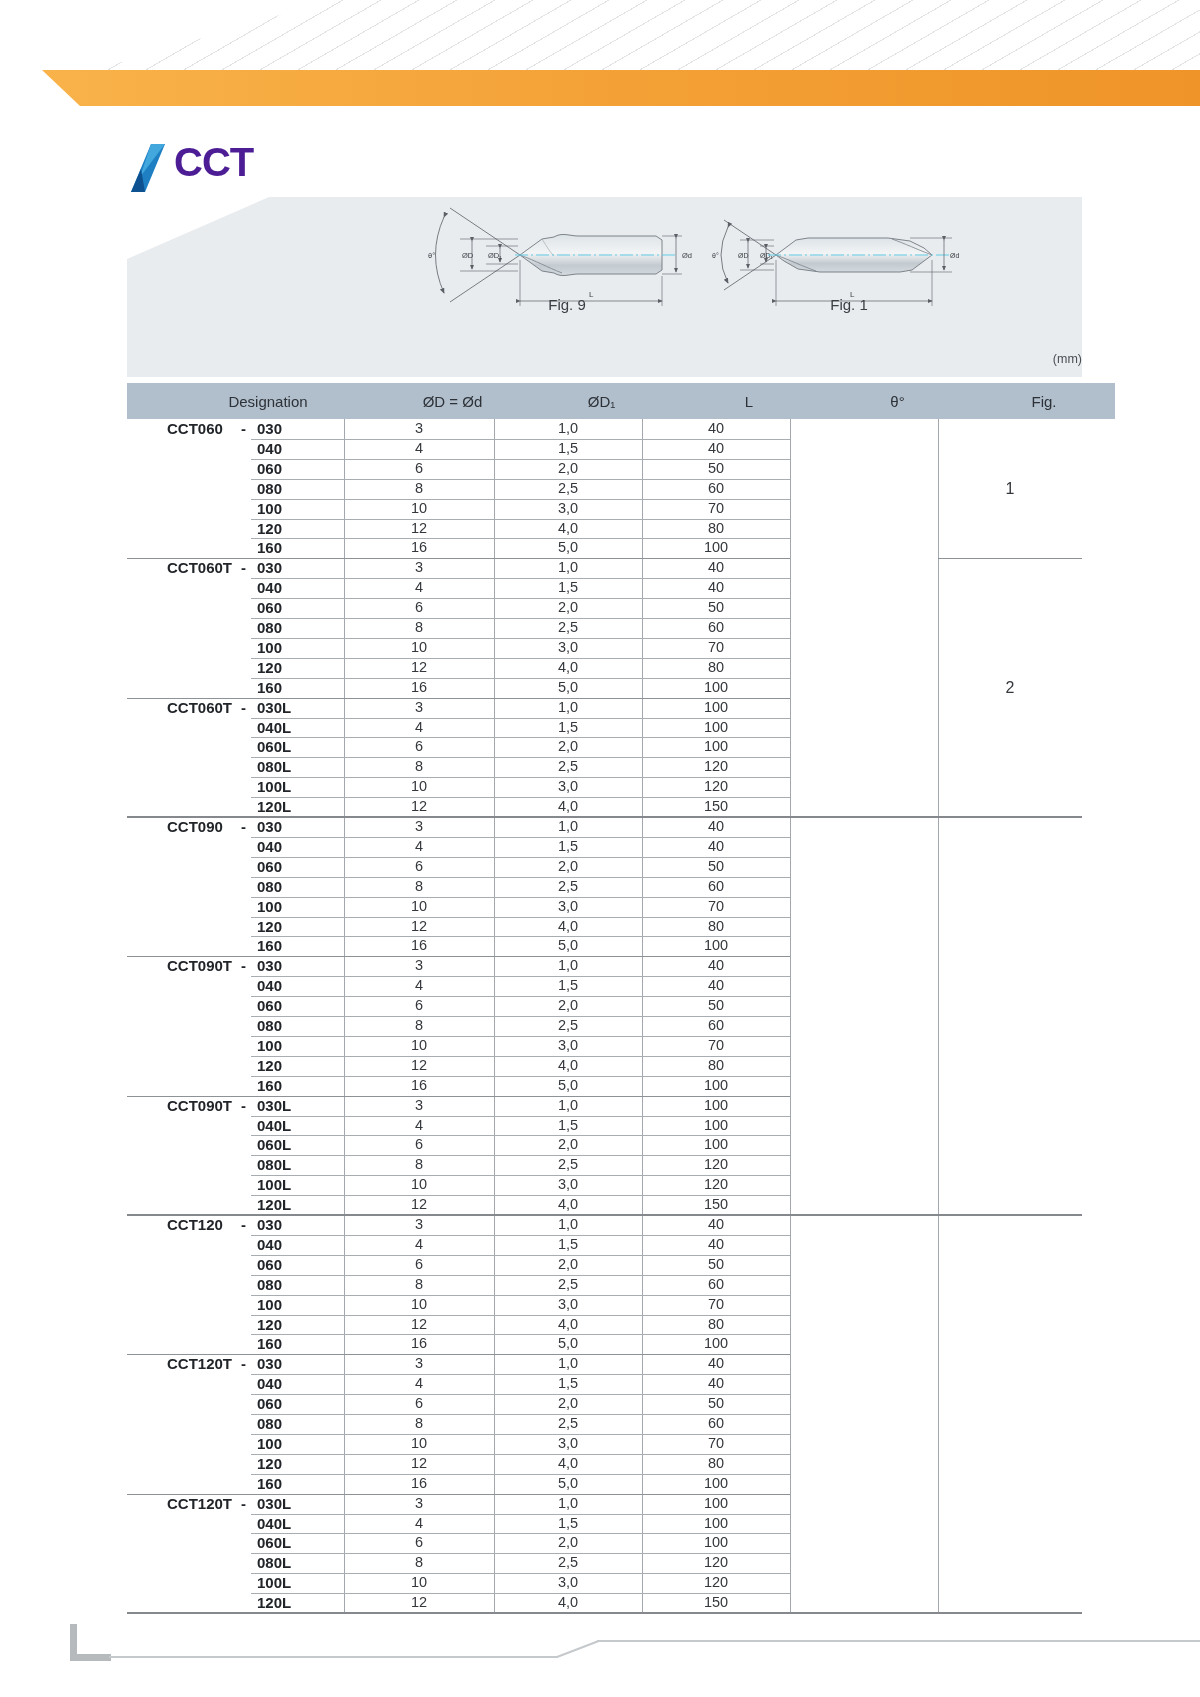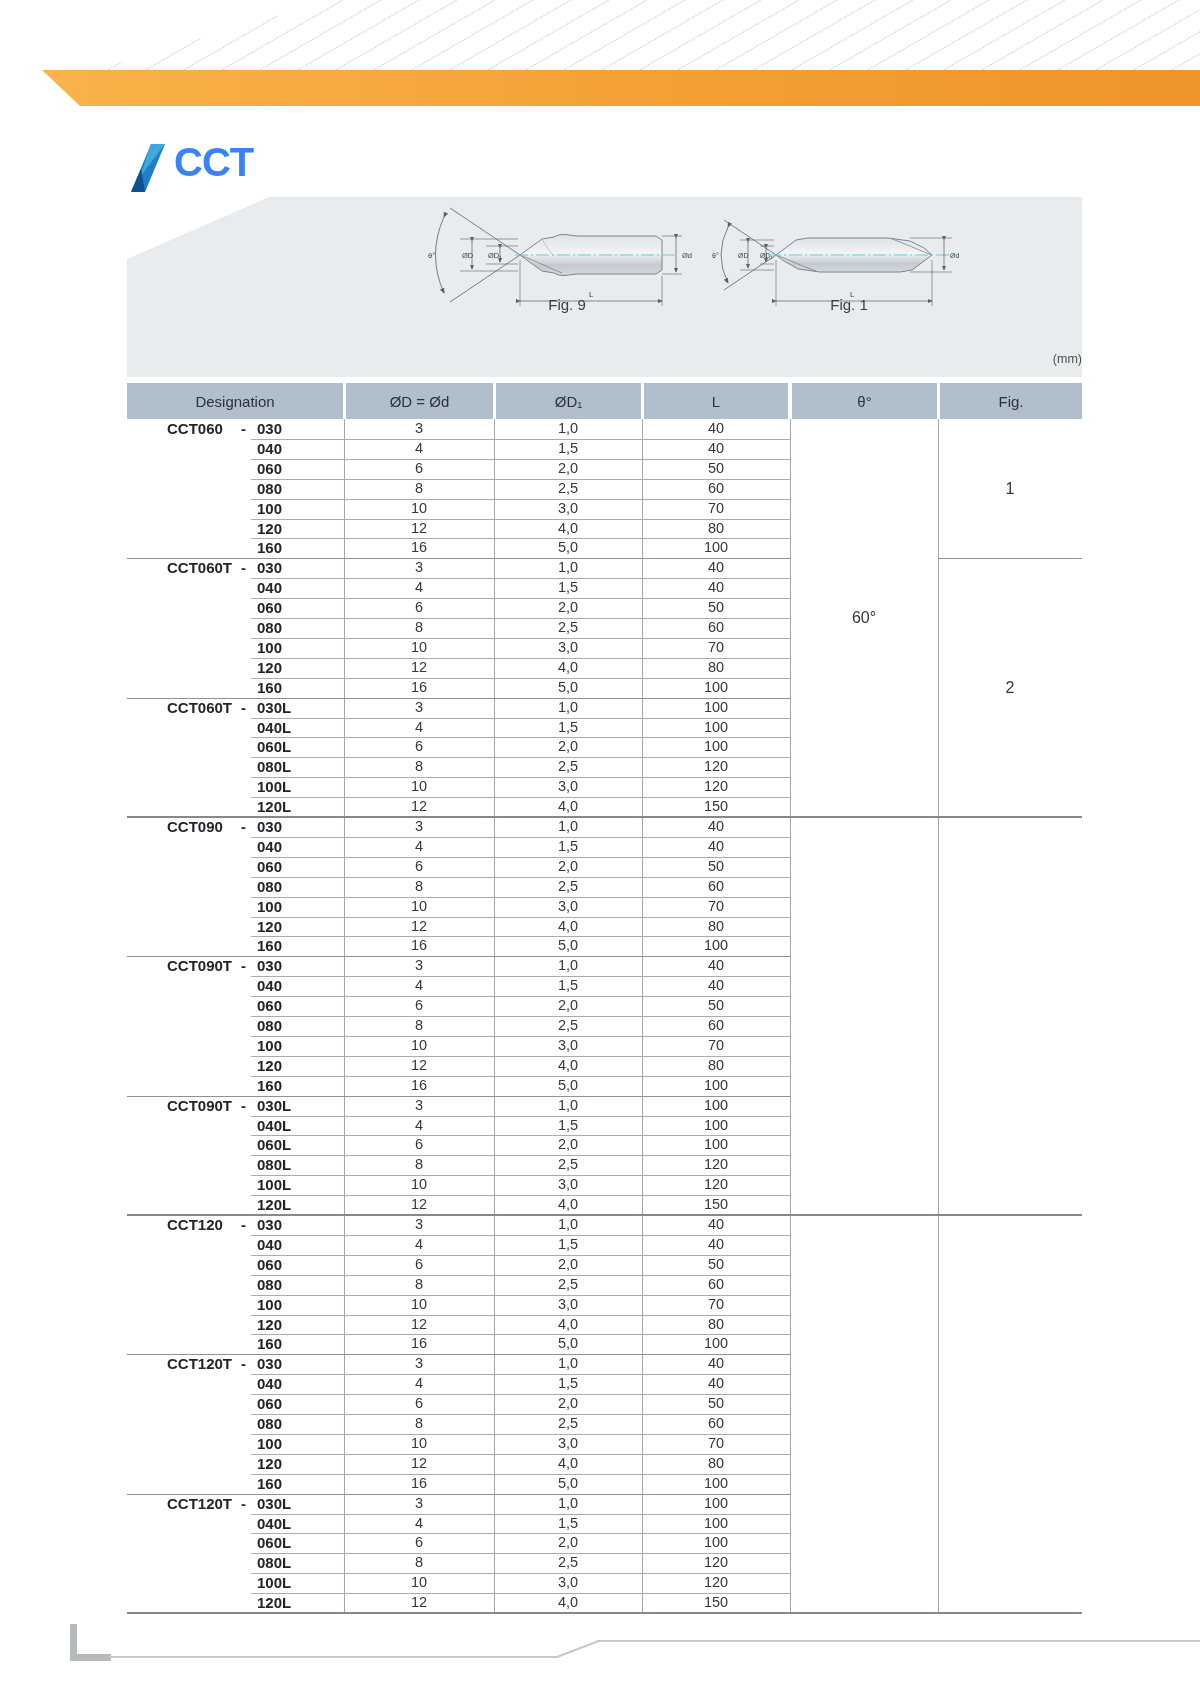--- a/index.html
+++ b/index.html
@@ -7,37 +7,37 @@
        font-family:"Liberation Sans","DejaVu Sans",sans-serif;color:#333;}
   .abs{position:absolute;}
   
   .hairlines{left:0;top:0;width:1200px;height:70px;
     background:repeating-linear-gradient(150deg,#e2e3e5 0,#e2e3e5 1px,transparent 1px,transparent 19px);
     clip-path:polygon(95px 100%,330px 0,100% 0,100% 100%);}
   .orange-band{left:0;top:70px;width:1200px;height:36px;
     background:linear-gradient(90deg,#f9b44b 0%,#f3a035 55%,#ef9428 100%);
     clip-path:polygon(42px 0,100% 0,100% 100%,80px 100%);}
   
-  .page-title{left:174px;top:140px;font-size:40px;font-weight:bold;color:#3b82f6;letter-spacing:-1px;}
+  .page-title{left:174px;top:140px;font-size:40px;font-weight:bold;color:#4c1d95;letter-spacing:-1px;}
   .logo-slash{left:131px;top:144px;}
   
   .panel{left:127px;top:197px;width:955px;height:180px;background:#e9ecef;
     clip-path:polygon(0 62px,142px 0,100% 0,100% 100%,0 100%);}
   .bit{position:absolute;border-radius:4px;
     background:linear-gradient(180deg,#f3f4f5 0%,#ced3d7 25%,#9aa2a9 58%,#7a8188 80%,#9aa0a5 100%);}
   .bit .tip{position:absolute;left:-2px;top:-1px;bottom:-1px;width:36px;
     background:linear-gradient(180deg,#6b717a 0%,#454b53 60%,#323840 100%);
     clip-path:polygon(0 52%,40% 0,100% 0,100% 100%,40% 100%);}
   .bit1{left:168px;top:232px;width:200px;height:34px;transform:rotate(-31deg);}
   .bit2{left:258px;top:258px;width:212px;height:37px;transform:rotate(-31deg);}
   .fig-caption{top:296px;width:110px;text-align:center;font-size:15px;color:#3a3f44;}
   .unit-label{left:990px;top:352px;width:92px;text-align:right;font-size:12.5px;color:#4a4f54;}
   
   .th-cell{position:absolute;top:383px;height:36px;background:#b1becb;color:#2d3238;
-    font-size:15px;display:flex;align-items:center;justify-content:center;}
+    font-size:15px;display:flex;align-items:center;justify-content:center;padding-left:33px;}
   .tbody{left:127px;top:419px;width:955px;height:1194px;}
   .vline{position:absolute;top:0;width:1px;height:1194px;background:#a2a8ad;}
   .cell{position:absolute;height:19.9px;line-height:19.9px;font-size:14.5px;color:#34373b;text-align:center;}
   .des-cell{text-align:left;font-weight:bold;color:#212428;font-size:15px;}
   .des-prefix{position:absolute;left:40px;}
   .des-dash{position:absolute;left:114px;}
   .des-suffix{position:absolute;left:130px;}
   .sep{position:absolute;height:1px;background:#a8adb2;}
   .sep-section{position:absolute;height:1px;background:#8d9297;}
   .sep-group{position:absolute;height:2px;background:#85898d;}
@@ -136,21 +136,20 @@
 <div class="th-cell" style="left:644px;width:144px;">L</div>
 <div class="th-cell" style="left:792px;width:145px;">θ°</div>
 <div class="th-cell" style="left:940px;width:142px;">Fig.</div>
 
 <div class="abs tbody">
     <div class="vline" style="left: 217px;"></div>
     <div class="vline" style="left: 367px;"></div>
     <div class="vline" style="left: 515px;"></div>
     <div class="vline" style="left: 663px;"></div>
     <div class="vline" style="left: 811px;"></div>
-    <div class="theta-cell" style="left: 663px; top: 0px; width: 148px; height: 398px;">60°</div>
     <div class="fig-cell" style="left: 811px; top: 0px; width: 144px; height: 139.3px;">1</div>
     <div class="sep-section" style="left: 811px; top: 139.3px; width: 144px;"></div>
     <div class="fig-cell" style="left: 811px; top: 139.3px; width: 144px; height: 258.7px;">2</div>
     <div class="cell des-cell" style="left: 0px; top: 0px; width: 217px;">
       <span class="des-prefix">CCT060</span>
       <span class="des-dash">-</span>
       <span class="des-suffix">030</span>
     </div>
     <div class="cell" style="left: 217px; top: 0px; width: 150px;">3</div>
     <div class="cell" style="left: 367px; top: 0px; width: 148px;">1,0</div>

